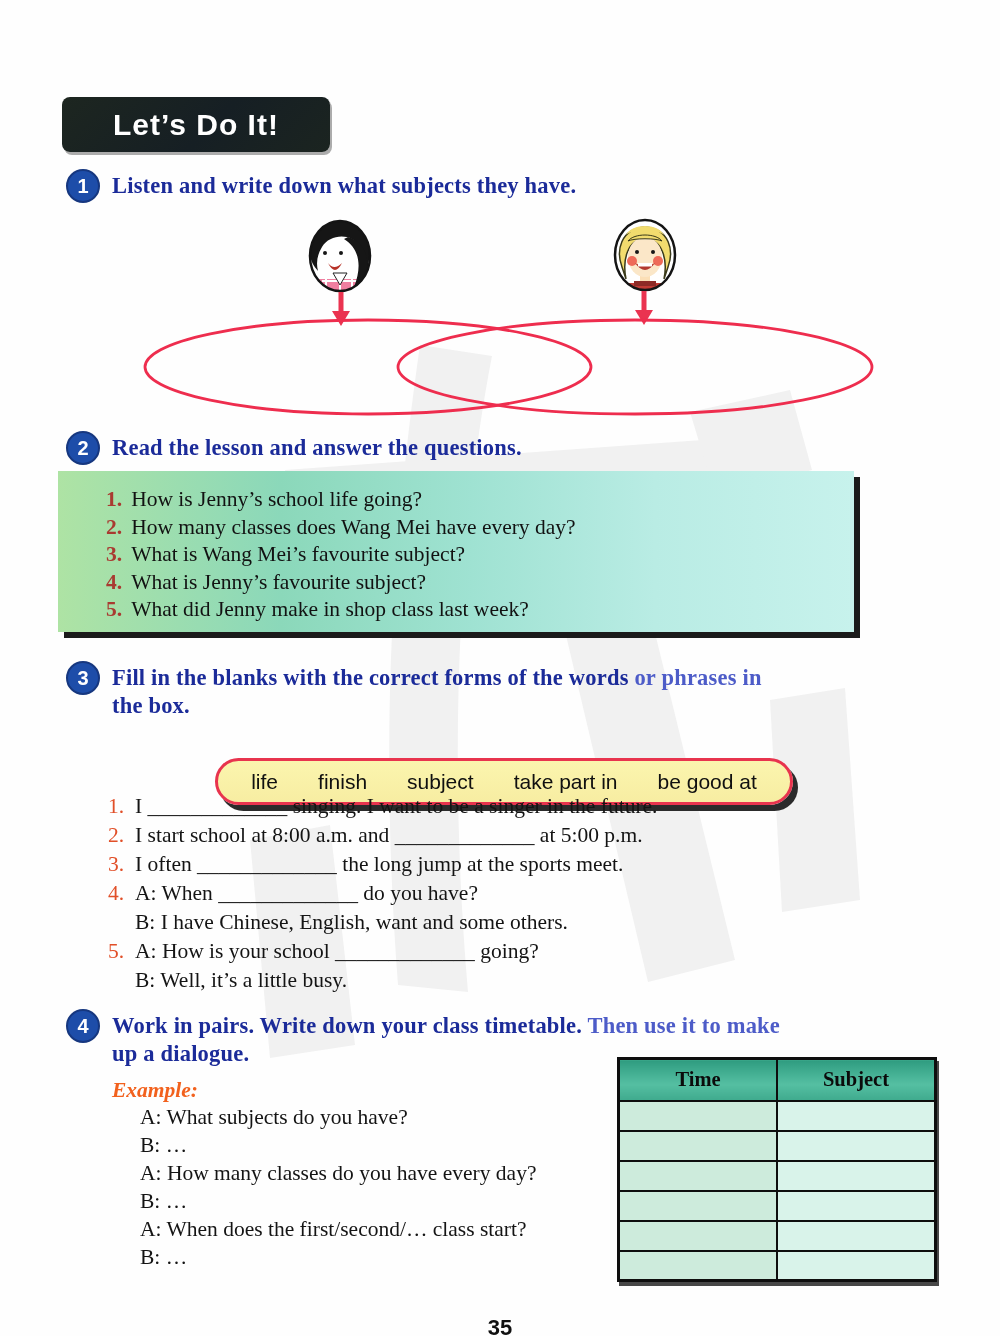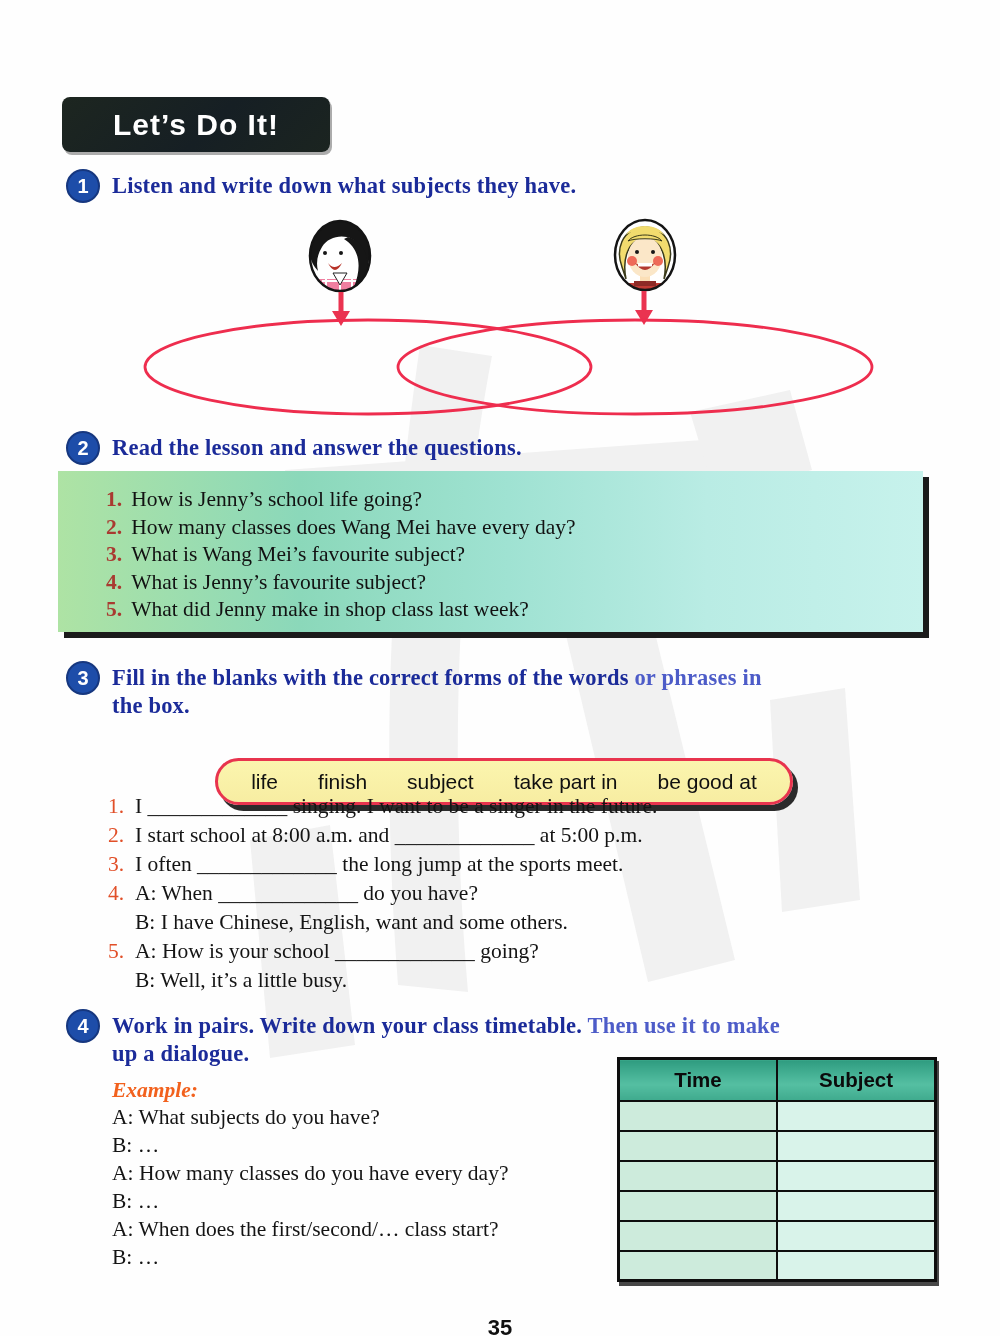--- a/index.html
+++ b/index.html
@@ -35,21 +35,21 @@
   .ex-title {
     font-family:Liberation Serif, serif; font-weight:bold;
     font-size:22.5px; color:#1b2b99; letter-spacing:.2px; line-height:28px;
     padding-top:3px;
   }
   .ex-title .accent { color:#4d5cc8; }
   .ex-title .line2 { display:block; }
 
   
   .qbox {
-    left:58px; top:471px; width:865px; height:161px;
+    left:58px; top:471px; width:796px; height:161px;
     background:linear-gradient(90deg,#aee3a4 0%,#8bd8ba 28%,#9fe2d2 52%,#b9ece4 75%,#c7f2ec 100%);
     box-shadow:6px 6px 0 #1b1b1b;
     padding:15px 10px 0 48px;
   }
   .qrow { font-size:21.5px; color:#121212; line-height:27.5px; white-space:nowrap; }
   .qnum { color:#a93a31; margin-right:9px; font-weight:bold; }
 
   
   .wordbox {
     left:215px; top:758px; width:578px; height:47px; border-radius:24px;
@@ -64,30 +64,30 @@
   .srow { display:flex; line-height:29px; font-size:21.5px; color:#141414; white-space:nowrap; }
   .snum { flex:0 0 27px; color:#e14f28; }
   .scont { margin-left:27px; }
 
   
   .example-label {
     left:112px; top:1078px; font-size:21.5px; font-weight:bold; font-style:italic;
     color:#f2611d;
   }
   .dialogue { left:112px; top:1103px; }
-  .drow { font-size:21.5px; color:#141414; line-height:28px; white-space:nowrap; }
+  .drow { font-size:21.5px; color:#141414; line-height:28px; white-space:nowrap;margin-left:28px; }
 
   
   .timetable-wrap { left:617px; top:1057px; }
   table.timetable { border-collapse:collapse; width:320px; border:3px solid #0e0e0e;
     box-shadow:2px 4px 0 #474747; }
   table.timetable th {
     height:42px; border:2px solid #0e0e0e;
     background:linear-gradient(180deg,#2f9c80 0%,#55bfa2 60%,#3faa8d 100%);
-    font-family:Liberation Sans, sans-serif; font-weight:bold; font-size:20.5px; color:#0b0b0b;
+    font-family:Liberation Serif, serif; font-weight:bold; font-size:20.5px; color:#0b0b0b;
   }
   table.timetable td { height:30px; border:2px solid #0e0e0e; }
   table.timetable td.c1 { width:50%; background:#cdebdc; }
   table.timetable td.c2 { width:50%; background:#d9f3ea; }
 
   .pageno {
     left:0; top:1287px; width:1000px; text-align:center;
     font-family:"Liberation Sans", sans-serif; font-weight:bold; font-size:22px; color:#101010;margin-top:28px;
   }
 </style>

